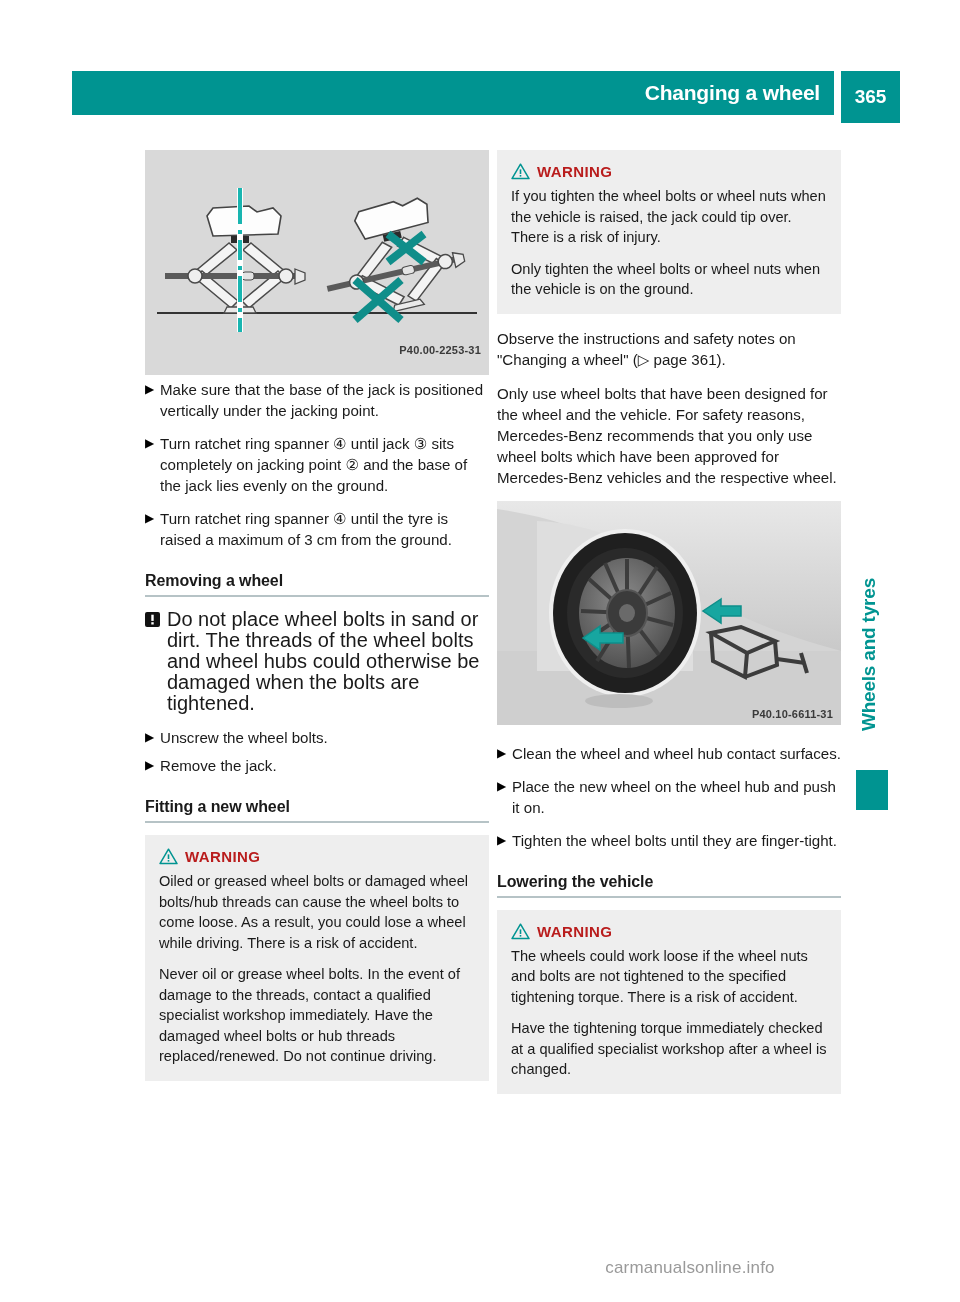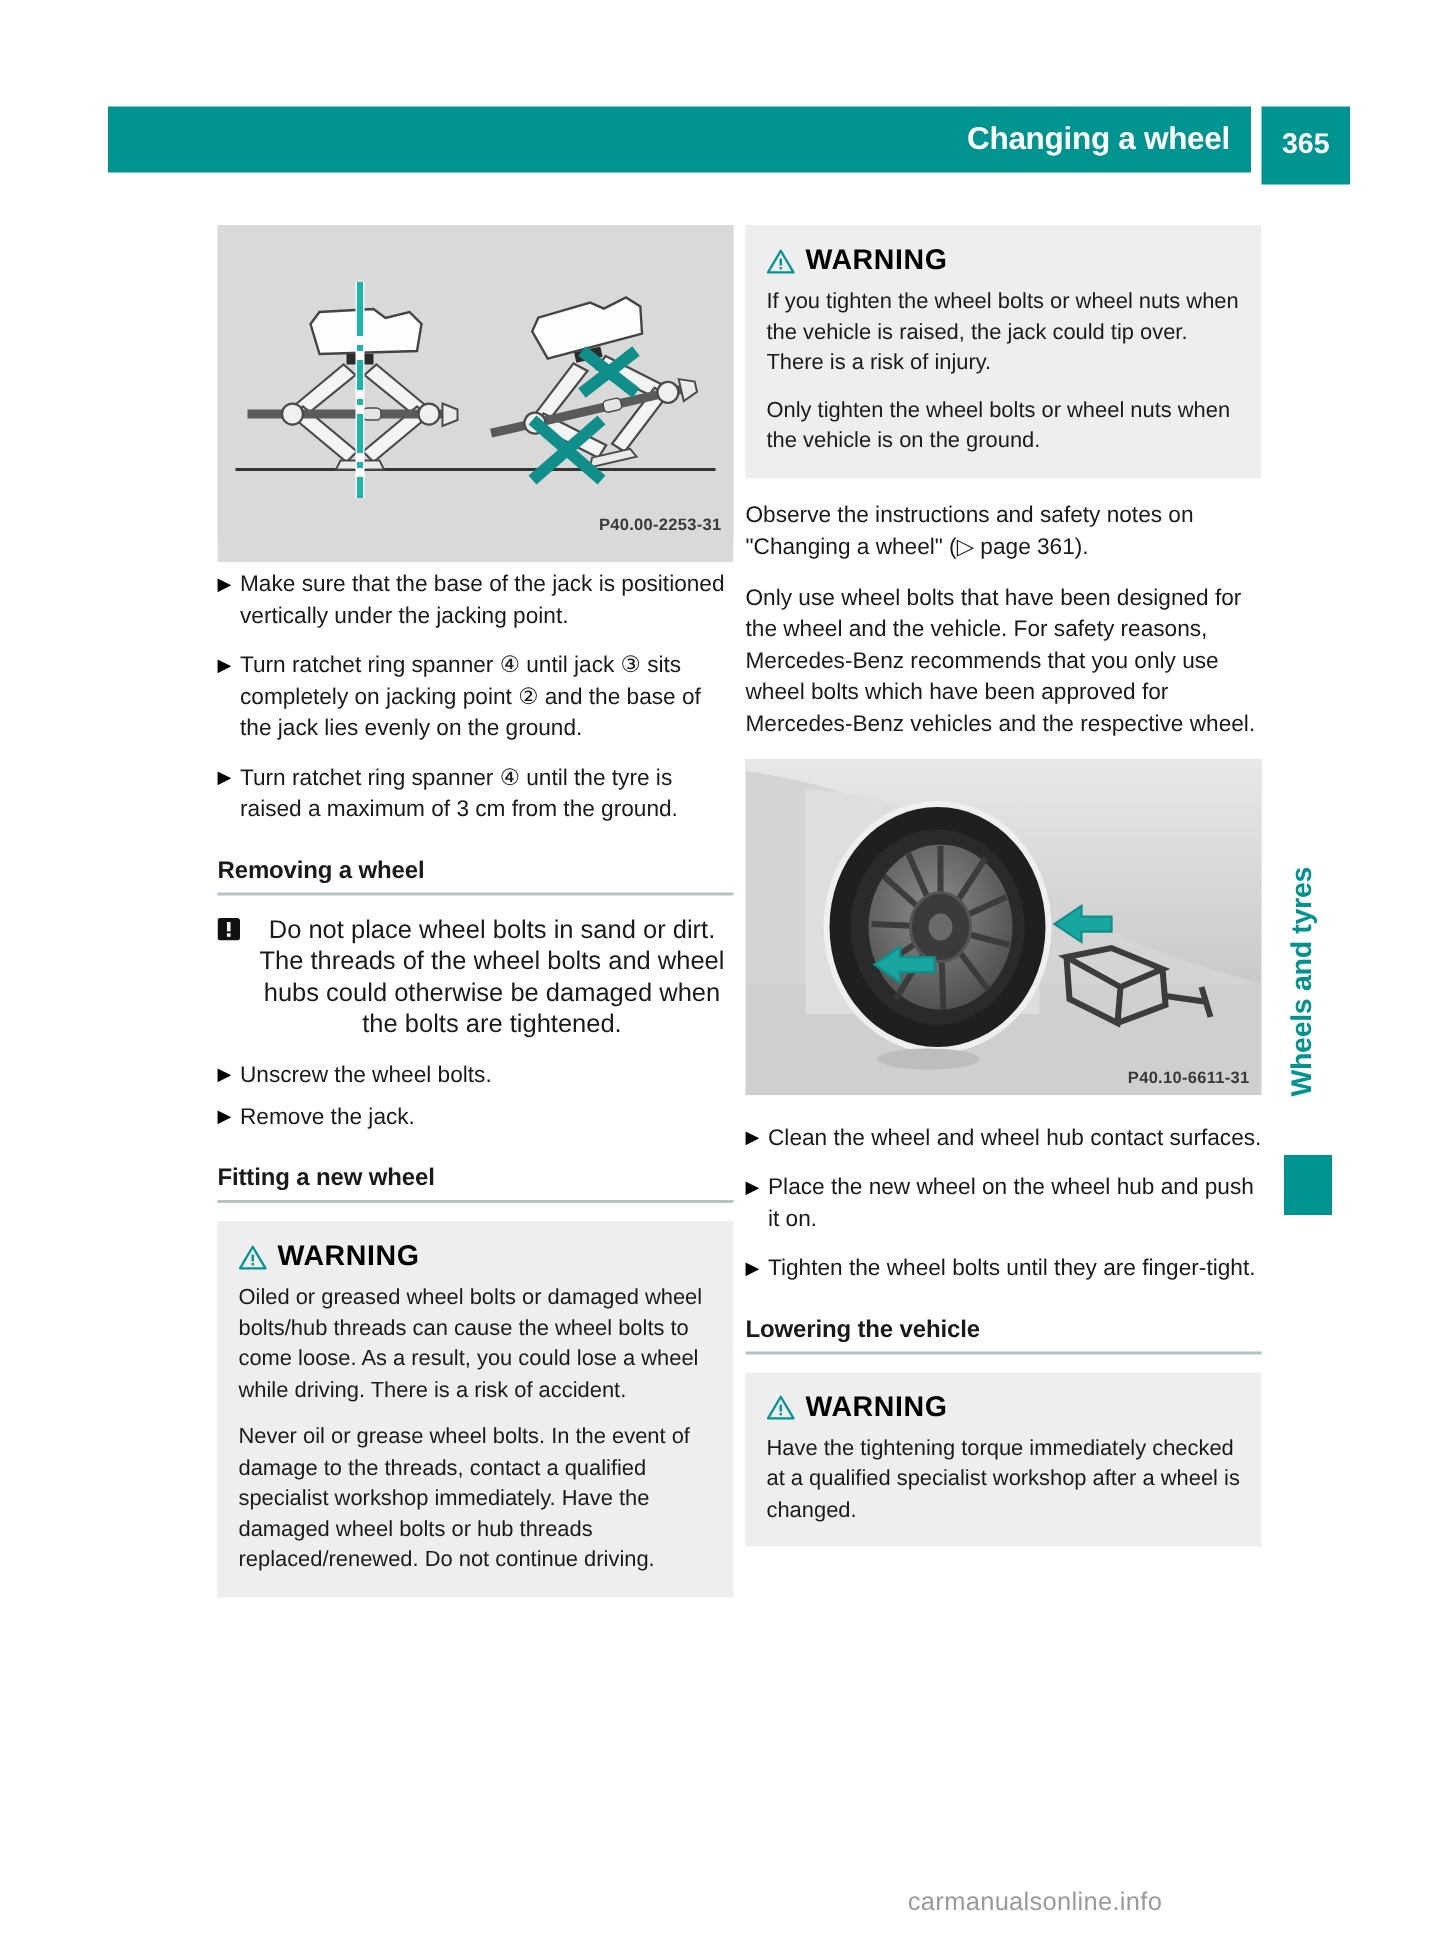--- a/index.html
+++ b/index.html
@@ -54,34 +54,34 @@
   .step-text { flex: 1 1 auto; }
   .steps-tight .step { margin-bottom: 7px; }
 
   .h2 {
     font-size: 16px; font-weight: bold; margin-top: 22px; margin-bottom: 5px;
     letter-spacing: -0.1px;
   }
   .rule { height: 2px; background: #b6c3c6; margin-bottom: 12px; }
 
   
-  .notice { display: flex; font-size: 17px; line-height: 21px; margin-bottom: 13px; text-align: center; }
+  .notice { display: flex; font-size: 20px; line-height: 21px; margin-bottom: 13px; }
   .notice-icon {
     flex: 0 0 auto; width: 22px; padding-top: 3px;
   }
   .notice-icon svg { display: block; }
   .notice-text { flex: 1 1 auto; }
 
   
   .warnbox { background: #eeeeee; padding: 13px 14px 14px 14px; margin-bottom: 14px; }
   .warn-head { display: flex; align-items: center; margin-bottom: 6px; }
   .warn-tri { flex: 0 0 auto; width: 26px; }
   .warn-tri svg { display: block; }
   .warn-label {
-    color: #000000; font-size: 19px; font-weight: bold; letter-spacing: 0.4px; text-align: center;
+    color: #b91c1c; font-size: 15px; font-weight: bold; letter-spacing: 0.4px; text-align: center;
   }
   .warn-p { font-size: 14.6px; line-height: 20.5px; margin-bottom: 11px; }
   .warn-p:last-child { margin-bottom: 0; }
 
   
   .sidetab {
     position: absolute; left: 852px; top: 540px;
     width: 34px; height: 230px;
     display: flex; align-items: center; justify-content: center;
   }
@@ -330,20 +330,21 @@
       <div class="warn-head">
         <div class="warn-tri">
           <svg width="19" height="17" viewBox="0 0 19 17">
             <path d="M9.5 1.2 L18 15.6 L1 15.6 Z" fill="none" stroke="#009491" stroke-width="1.5" stroke-linejoin="round"></path>
             <rect x="8.7" y="6.4" width="1.6" height="4.6" fill="#009491"></rect>
             <rect x="8.7" y="12.0" width="1.6" height="1.6" fill="#009491"></rect>
           </svg>
         </div>
         <div class="warn-label">WARNING</div>
       </div>
+      <div class="warn-p">The wheels could work loose if the wheel nuts and bolts are not tightened to the specified tightening torque. There is a risk of accident.</div>
       <div class="warn-p">Have the tightening torque immediately checked at a qualified specialist workshop after a wheel is changed.</div>
     </div>
 
   </div>
 
   <div class="sidetab">
     <span>Wheels and tyres</span>
   </div>
   <div class="sidemark"></div>
 

